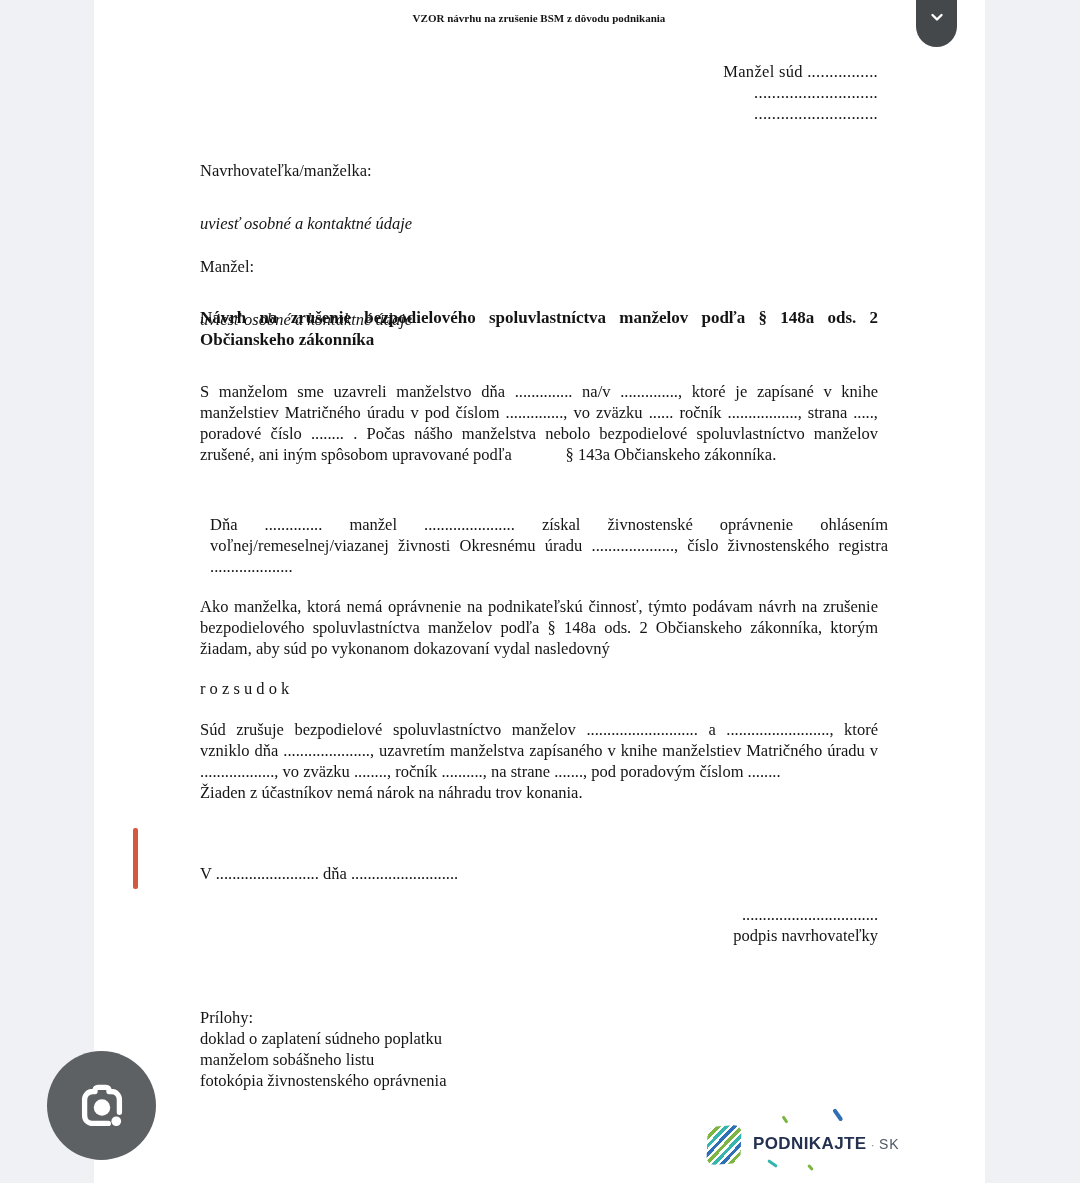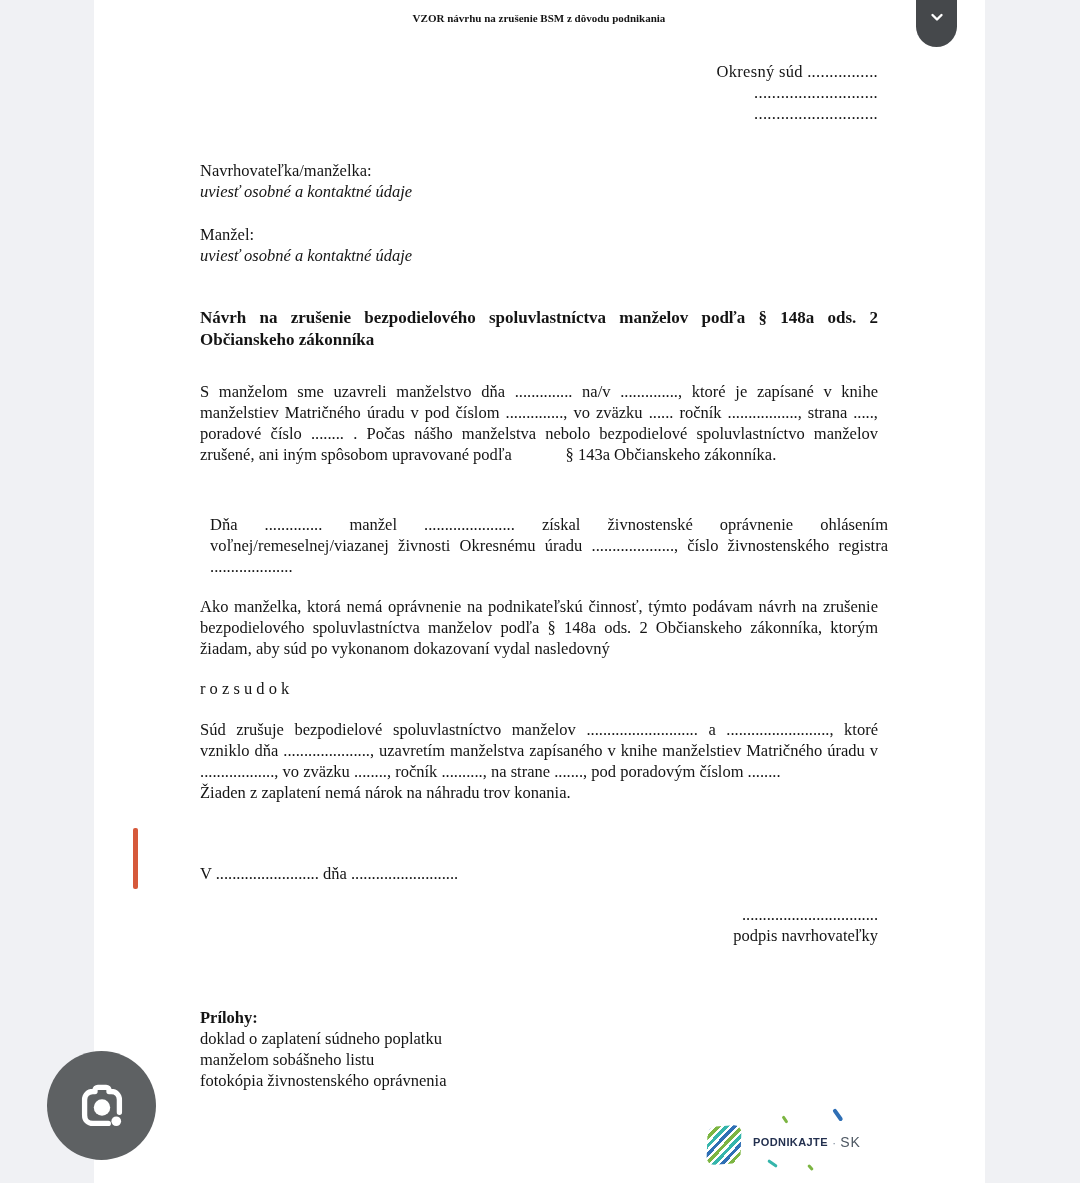--- a/index.html
+++ b/index.html
@@ -6,33 +6,33 @@
   .stage{position:relative;width:1080px;height:1183px;background:#f0f1f4;overflow:hidden;
          font-family:"Liberation Serif", serif;color:#141414;}
   .page{position:absolute;left:94px;top:0;width:891px;height:1183px;background:#ffffff;}
 
   
   .tx{position:absolute;left:106px;width:678px;margin:0;font-size:16.5px;line-height:21px;color:#141414;}
   .just{text-align:justify;}
   .doc-title{top:8px;text-align:center;font-weight:bold;font-size:11px;}
   .court{top:61px;text-align:right;letter-spacing:.3px;}
   .parties{top:160px;}
-  .party-note{font-style:italic;}
+  .party-note{font-style:italic;margin-top:32px;}
   .party + .party{margin-top:22px;}
   .subject{top:307px;font-weight:bold;font-size:17px;line-height:21.5px;}
   .pos-p1{top:381px;}
   .pos-p2{top:514px;margin-left:10px;}
   .pos-p3{top:596px;}
   .verdict{top:678px;text-align:left;}
   .pos-p4{top:719px;}
   .pos-p4 p{margin:0;}
   .place-date{top:863px;}
   .signature{top:904px;text-align:right;}
   .attachments{top:1007px;}
-  .att-heading{font-weight:bold;}
+  .att-heading{font-weight:normal;}
 
   
   .caret{position:absolute;left:133px;top:828px;width:5px;height:61px;background:#d6593b;border-radius:2px;}
 
   
   .collapse-btn{position:absolute;left:916px;top:0;width:41px;height:47px;border:0;padding:0;
                 background:#45484b;border-radius:0 0 21px 21px;cursor:pointer;
                 display:flex;align-items:flex-start;justify-content:center;}
   .collapse-btn svg{margin-top:8px;display:block;}
 
@@ -44,40 +44,40 @@
   
   .logo{position:absolute;left:609px;top:1112px;width:210px;height:64px;}
   .logo-icon{position:absolute;left:4px;top:14px;width:34px;height:38px;border-radius:8px;
              transform:rotate(-4deg) skewX(-6deg);
              background:repeating-linear-gradient(135deg,
                 #2f6fb5 0 3.5px,#ffffff 3.5px 6px,
                 #7cb542 6px 9.5px,#ffffff 9.5px 12px,
                 #35b5ab 12px 15.5px,#ffffff 15.5px 18px);}
   .logo-text{position:absolute;left:50px;top:22px;font-family:"Liberation Sans",sans-serif;
              white-space:nowrap;display:flex;align-items:center;}
-  .logo-brand{font-weight:bold;font-size:11px;letter-spacing:.4px;color:#23304f;}
+  .logo-brand{font-weight:bold;font-size:17px;letter-spacing:.4px;color:#23304f;}
   .logo-sep{color:#8a95a3;font-size:13px;margin:0 4px;}
   .logo-tld{font-weight:400;font-size:14px;letter-spacing:1px;color:#4e5863;}
   .dash{position:absolute;border-radius:2px;}
   .d1{left:78px;top:6px;width:8px;height:3px;background:#7cb542;transform:rotate(55deg);}
   .d2{left:128px;top:1px;width:14px;height:3.5px;background:#2f6fb5;transform:rotate(55deg);}
   .d3{left:64px;top:50px;width:11px;height:3px;background:#35b5ab;transform:rotate(35deg);}
   .d4{left:104px;top:54px;width:7px;height:3px;background:#7cb542;transform:rotate(48deg);}
 </style>
 </head>
 <body>
 
 <div class="stage">
 
   <div class="page">
 
     <div class="tx doc-title">VZOR návrhu na zrušenie BSM z dôvodu podnikania</div>
 
     <div class="tx court">
-      <div>Okresný súd ................</div>
+      <div>Manžel súd ................</div>
       <div>............................</div>
       <div>............................</div>
     </div>
 
     <div class="tx parties">
       <div class="party">
         <div class="party-label">Navrhovateľka/manželka:</div>
         <div class="party-note">uviesť osobné a kontaktné údaje</div>
       </div>
       <div class="party">
@@ -91,21 +91,21 @@
     <p class="tx just pos-p1">S manželom sme uzavreli manželstvo dňa .............. na/v .............., ktoré je zapísané v knihe manželstiev Matričného úradu v pod číslom .............., vo zväzku ...... ročník ................., strana ....., poradové číslo ........ . Počas nášho manželstva nebolo bezpodielové spoluvlastníctvo manželov zrušené, ani iným spôsobom upravované podľa&nbsp;&nbsp;&nbsp;&nbsp;&nbsp;&nbsp;&nbsp;&nbsp;&nbsp;&nbsp;&nbsp;&nbsp; § 143a Občianskeho zákonníka.</p>
 
     <p class="tx just pos-p2">Dňa .............. manžel ...................... získal živnostenské oprávnenie ohlásením voľnej/remeselnej/viazanej živnosti Okresnému úradu ...................., číslo živnostenského registra ....................</p>
 
     <p class="tx just pos-p3">Ako manželka, ktorá nemá oprávnenie na podnikateľskú činnosť, týmto podávam návrh na zrušenie bezpodielového spoluvlastníctva manželov podľa § 148a ods. 2 Občianskeho zákonníka, ktorým žiadam, aby súd po vykonanom dokazovaní vydal nasledovný</p>
 
     <div class="tx verdict">r o z s u d o k</div>
 
     <div class="tx pos-p4">
       <p class="just">Súd zrušuje bezpodielové spoluvlastníctvo manželov ........................... a ........................., ktoré vzniklo dňa ....................., uzavretím manželstva zapísaného v knihe manželstiev Matričného úradu v .................., vo zväzku ........, ročník .........., na strane ......., pod poradovým číslom ........</p>
-      <div>Žiaden z zaplatení nemá nárok na náhradu trov konania.</div>
+      <div>Žiaden z účastníkov nemá nárok na náhradu trov konania.</div>
     </div>
 
     <div class="tx place-date">V ......................... dňa ..........................</div>
 
     <div class="tx signature">
       <div>.................................</div>
       <div>podpis navrhovateľky</div>
     </div>
 
     <div class="tx attachments">

